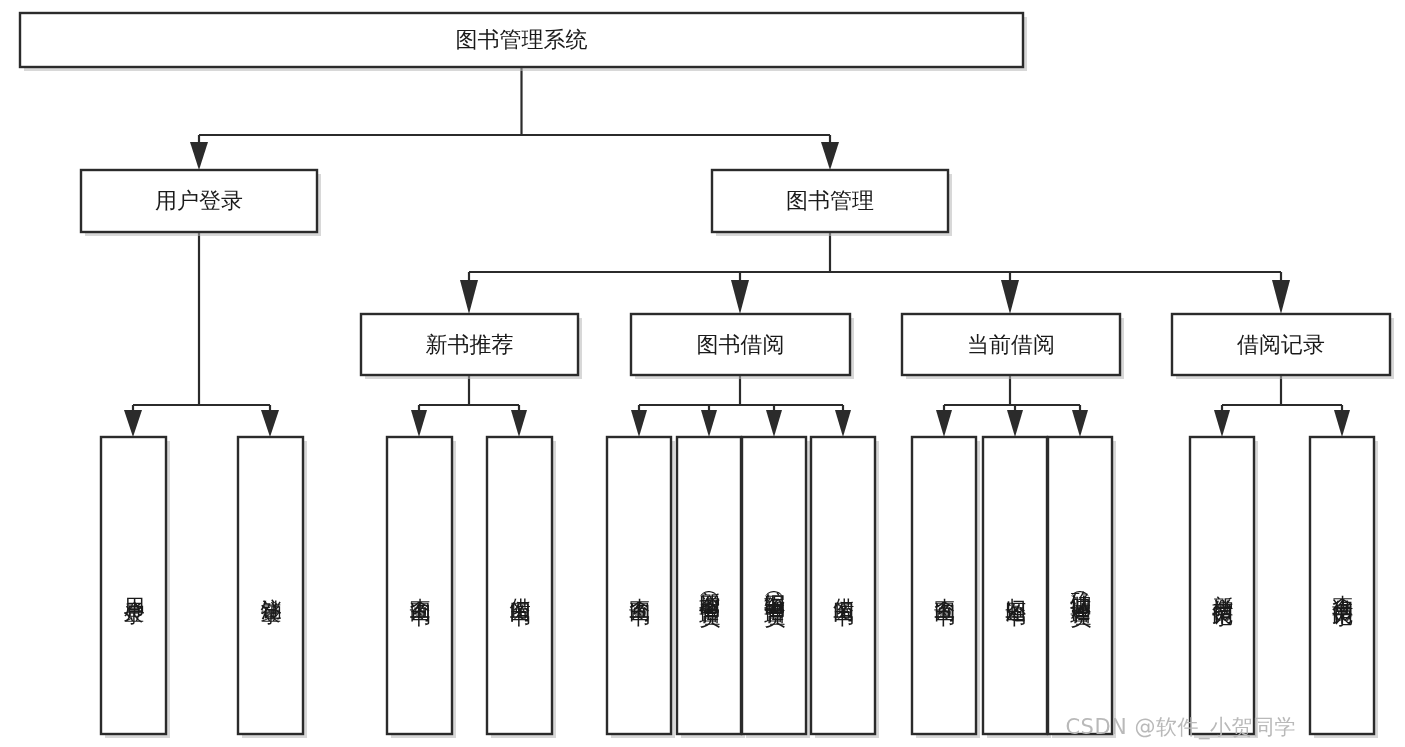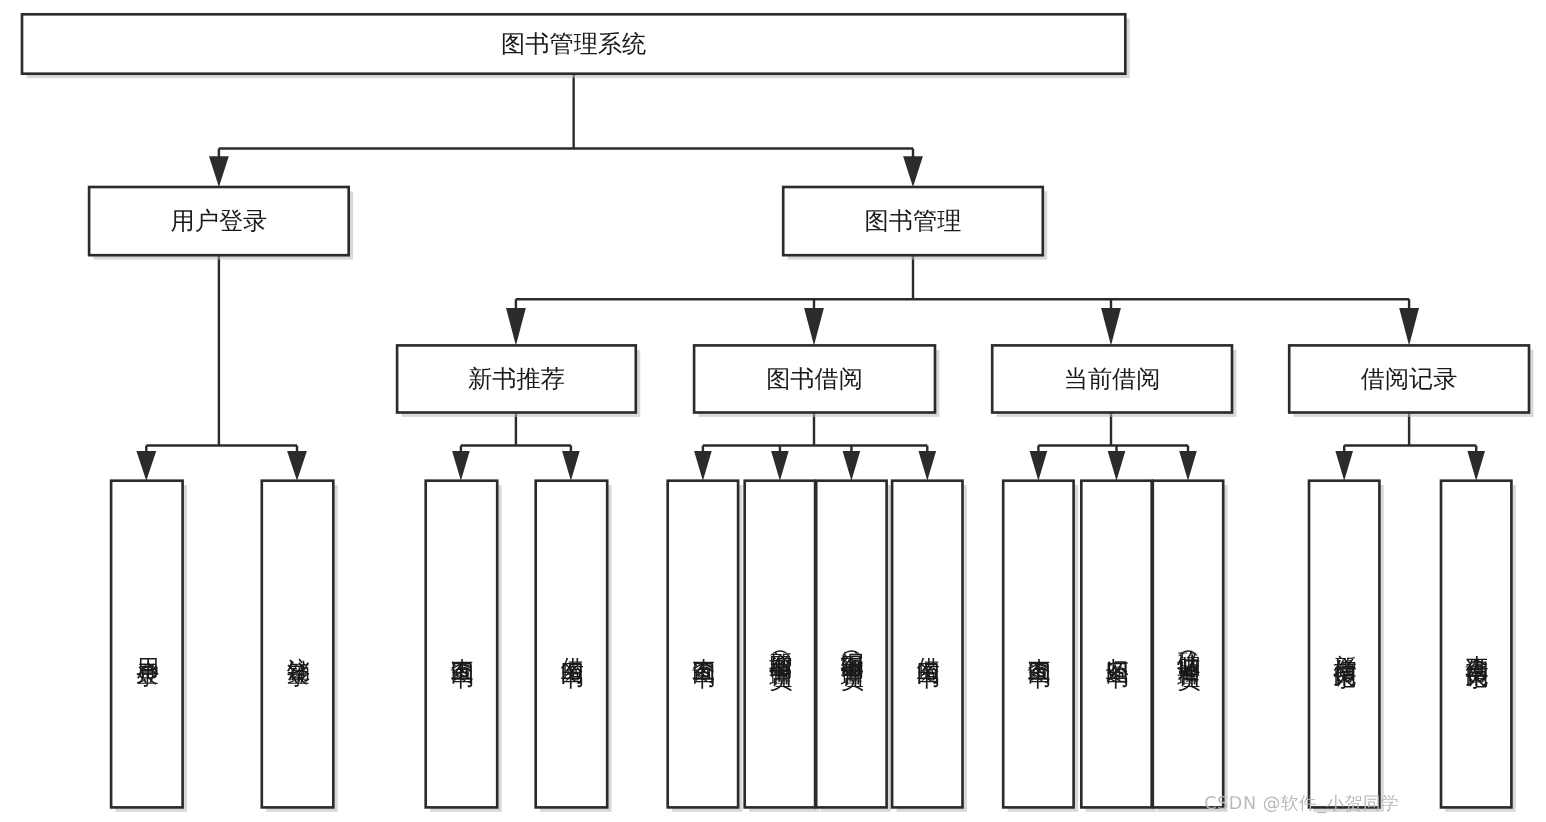--- a/index.html
+++ b/index.html
@@ -63,24 +63,24 @@
     text-orientation: upright;
     font-family: "DejaVu Sans", "Liberation Sans", sans-serif;
     font-size: 21px;
     line-height: 1.22;
     letter-spacing: 2.5px;
     color: #1a1a1a;
     white-space: nowrap;
   }
   .watermark {
     position: absolute;
-    right: 24px;
+    right: 0;
     bottom: 6px;
     font-family: "DejaVu Sans", "Liberation Sans", sans-serif;
-    font-size: 16px;
+    font-size: 21px;
     color: #b9b9b9;
     white-space: nowrap;
     letter-spacing: 0.5px;
   }
 </style>
 </head>
 <body>
 
 <div id="diagram-root">
 

